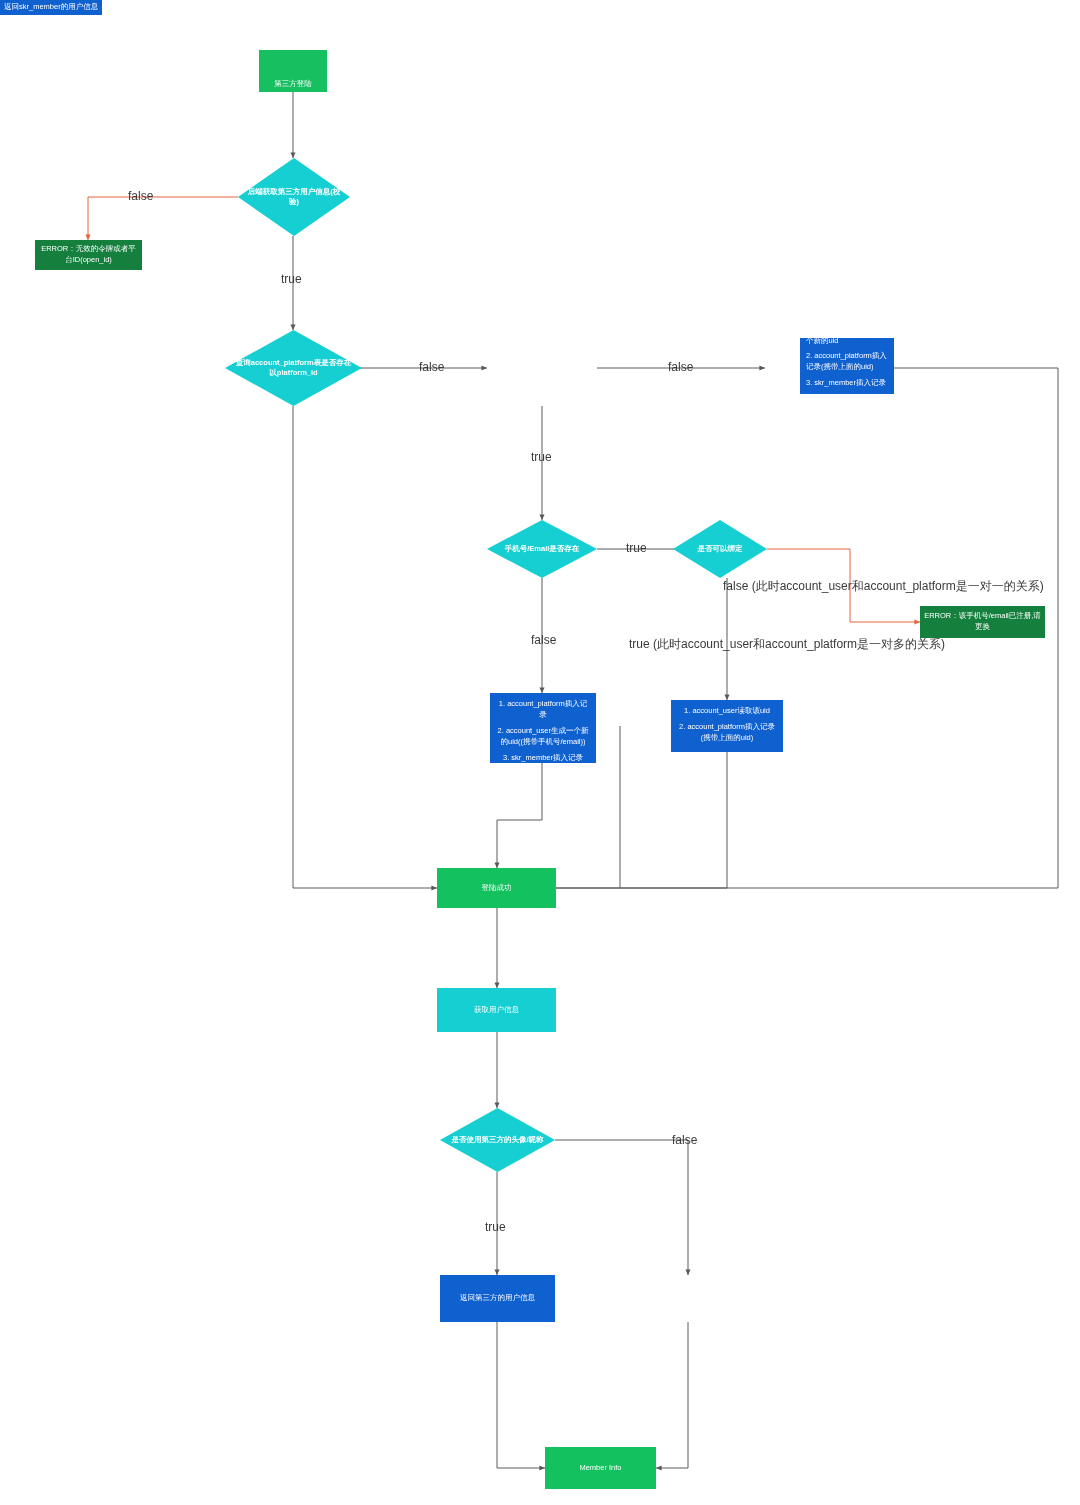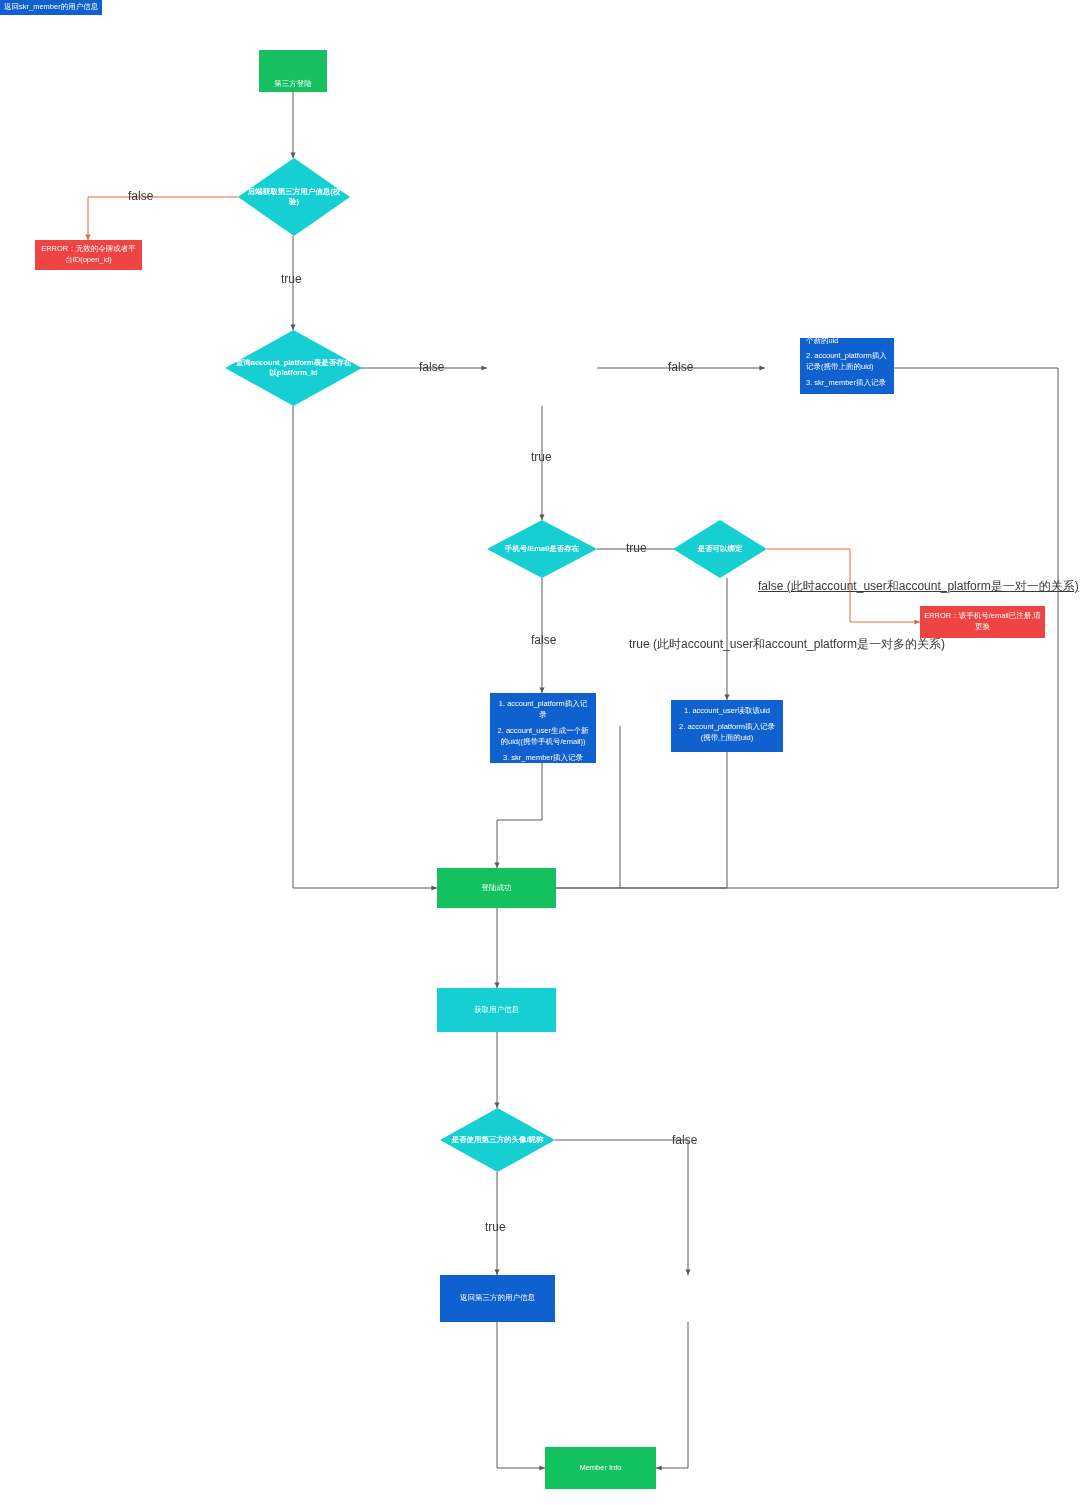--- a/index.html
+++ b/index.html
@@ -35,21 +35,21 @@
     color: #ffffff;
     font-size: 7.5px;
     line-height: 1.45;
     font-weight: normal;
     padding: 2px 4px;
   }
   .rect-green   { background: #16c060; }
   .rect-green2  { background: #14c15f; }
   .rect-blue    { background: #1061d0; }
   .rect-teal    { background: #16cfd2; }
-  .rect-orange  { background: #ef4444; }
+  .rect-orange  { background: #15803d; }
   .diamond-wrap {
     position: absolute;
     display: flex;
     align-items: center;
     justify-content: center;
   }
   .diamond-shape {
     position: absolute;
     left: 0; top: 0;
     width: 100%; height: 100%;
@@ -221,18 +221,18 @@
     <span>Member Info</span>
   </div>
 
   <div class="edge-label" style="left:128px; top:189px;">false</div>
   <div class="edge-label" style="left:281px; top:272px;">true</div>
   <div class="edge-label" style="left:419px; top:360px;">false</div>
   <div class="edge-label" style="left:668px; top:360px;">false</div>
   <div class="edge-label" style="left:531px; top:450px;">true</div>
   <div class="edge-label" style="left:626px; top:541px;">true</div>
   <div class="edge-label" style="left:531px; top:633px;">false</div>
-  <div class="edge-label" style="left:758px; top:578px;text-decoration:underline;">false (此时account_user和account_platform是一对一的关系)</div>
+  <div class="edge-label" style="left:723px; top:578px;">false (此时account_user和account_platform是一对一的关系)</div>
   <div class="edge-label" style="left:629px; top:636px;">true (此时account_user和account_platform是一对多的关系)</div>
   <div class="edge-label" style="left:672px; top:1133px;">false</div>
   <div class="edge-label" style="left:485px; top:1220px;">true</div>
 
 </div>
 
 </body></html>

